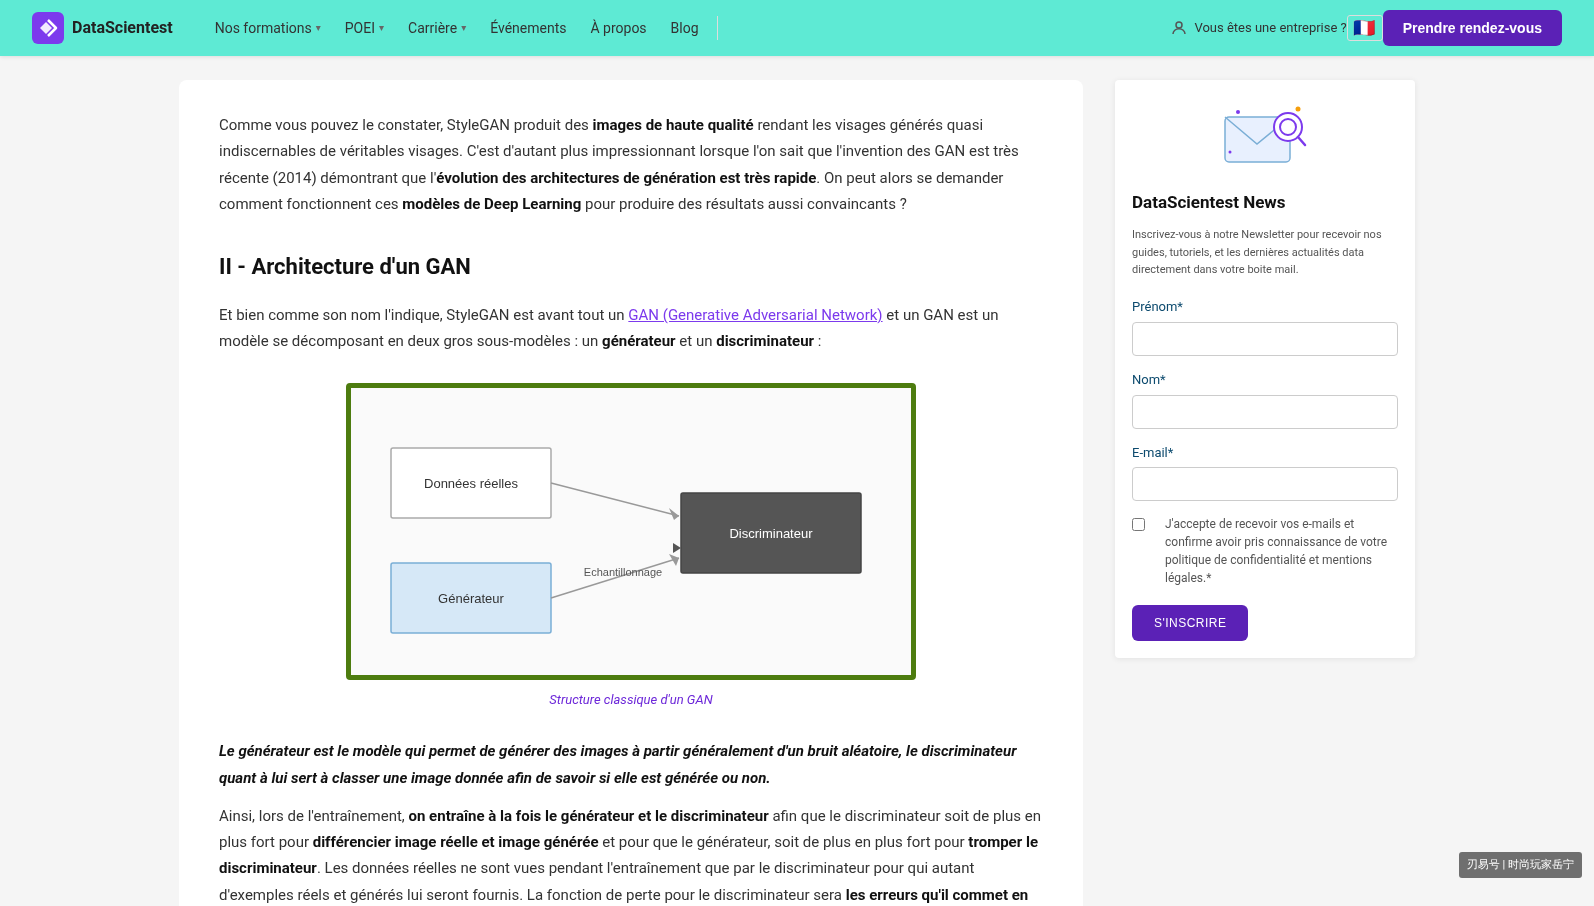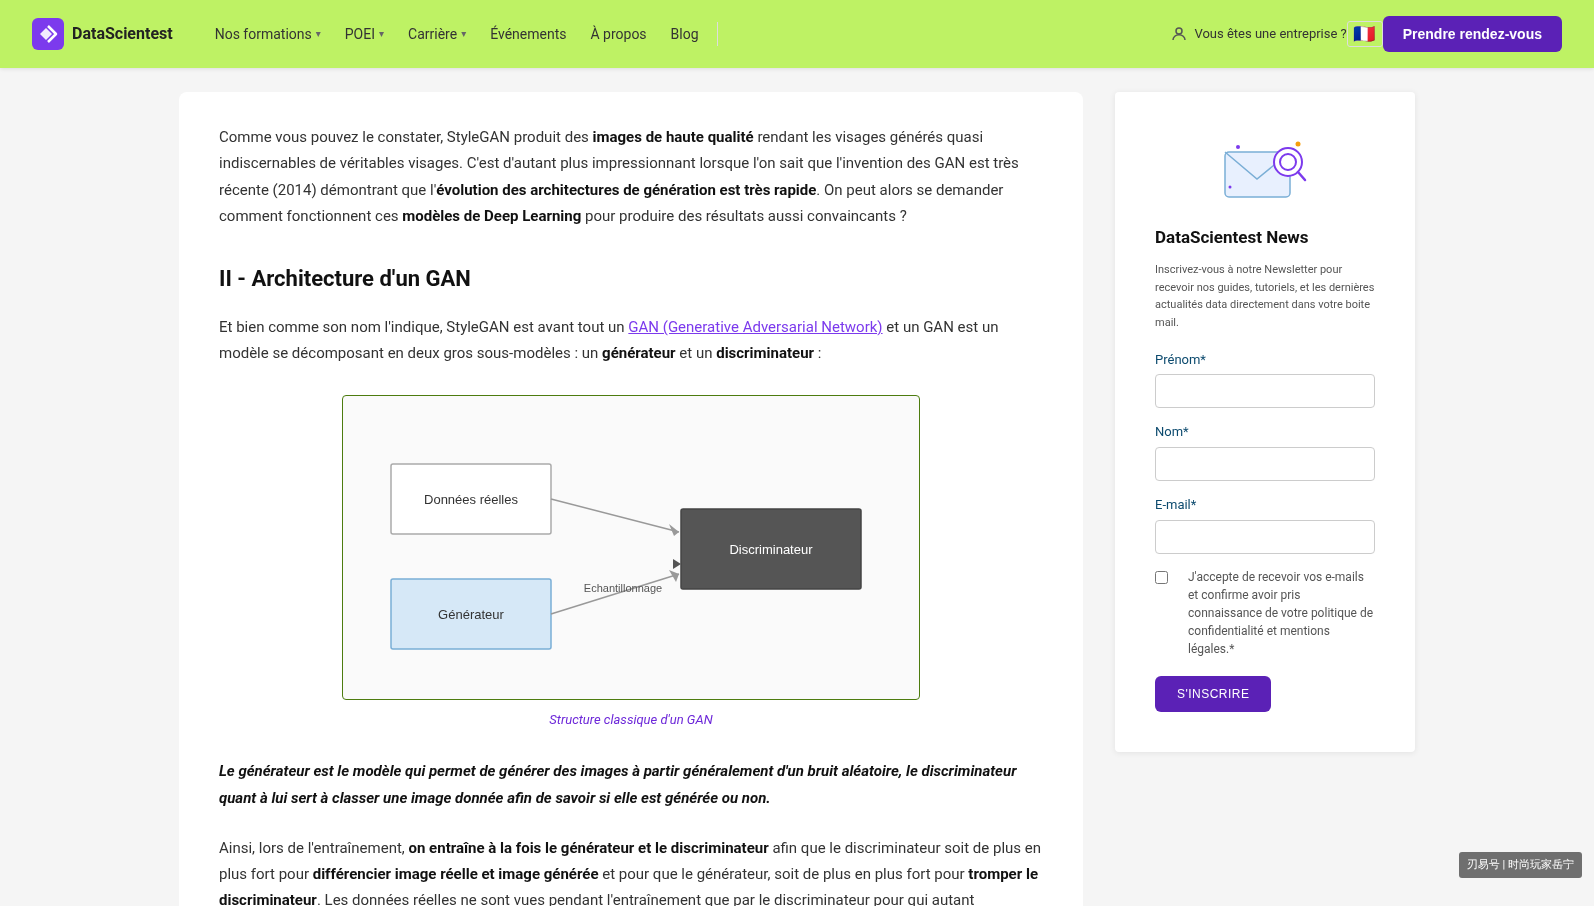--- a/index.html
+++ b/index.html
@@ -6,22 +6,22 @@
     body {
       font-family: -apple-system, BlinkMacSystemFont, 'Segoe UI', Roboto, Arial, sans-serif;
       background: #f5f5f5;
       color: #222;
       font-size: 15px;
       line-height: 1.6;
     }
 
     
     .navbar {
-      background: #bef264;
-      height: 68px;
+      background: #5eead4;
+      height: 56px;
       display: flex;
       align-items: center;
       padding: 0 32px;
       box-shadow: 0 1px 4px rgba(0,0,0,0.1);
       position: sticky;
       top: 0;
       z-index: 100;
       gap: 0;
     }
     .navbar-logo {
@@ -136,51 +136,51 @@
 
     
     .diagram-container {
       display: flex;
       flex-direction: column;
       align-items: center;
       margin: 28px 0;
     }
     .diagram-svg-wrap {
       background: #fafafa;
-      border: 1px solid #4d7c0f;
+      border: 5px solid #4d7c0f;
       border-radius: 4px;
-      padding: 28px;
+      padding: 20px;
     }
     .diagram-caption {
       font-size: 13px;
       color: #6d28d9;
       font-style: italic;
       margin-top: 10px;
       text-align: center;
     }
 
     
     .callout-para {
       font-style: italic;
       font-weight: 700;
       font-size: 15px;
       line-height: 1.75;
       color: #111;
-      margin: 24px 0;
+      margin: 12px 0;
     }
 
     
     .sidebar {
       width: 300px;
       flex-shrink: 0;
     }
     .newsletter-card {
       background: #fff;
       border-radius: 4px;
-      padding: 40px;
+      padding: 17px;
       box-shadow: 0 1px 6px rgba(0,0,0,0.08);
     }
     .newsletter-icon-wrap {
       display: flex;
       justify-content: center;
       margin-bottom: 12px;
     }
     .newsletter-title {
       font-size: 17px;
       font-weight: 700;

